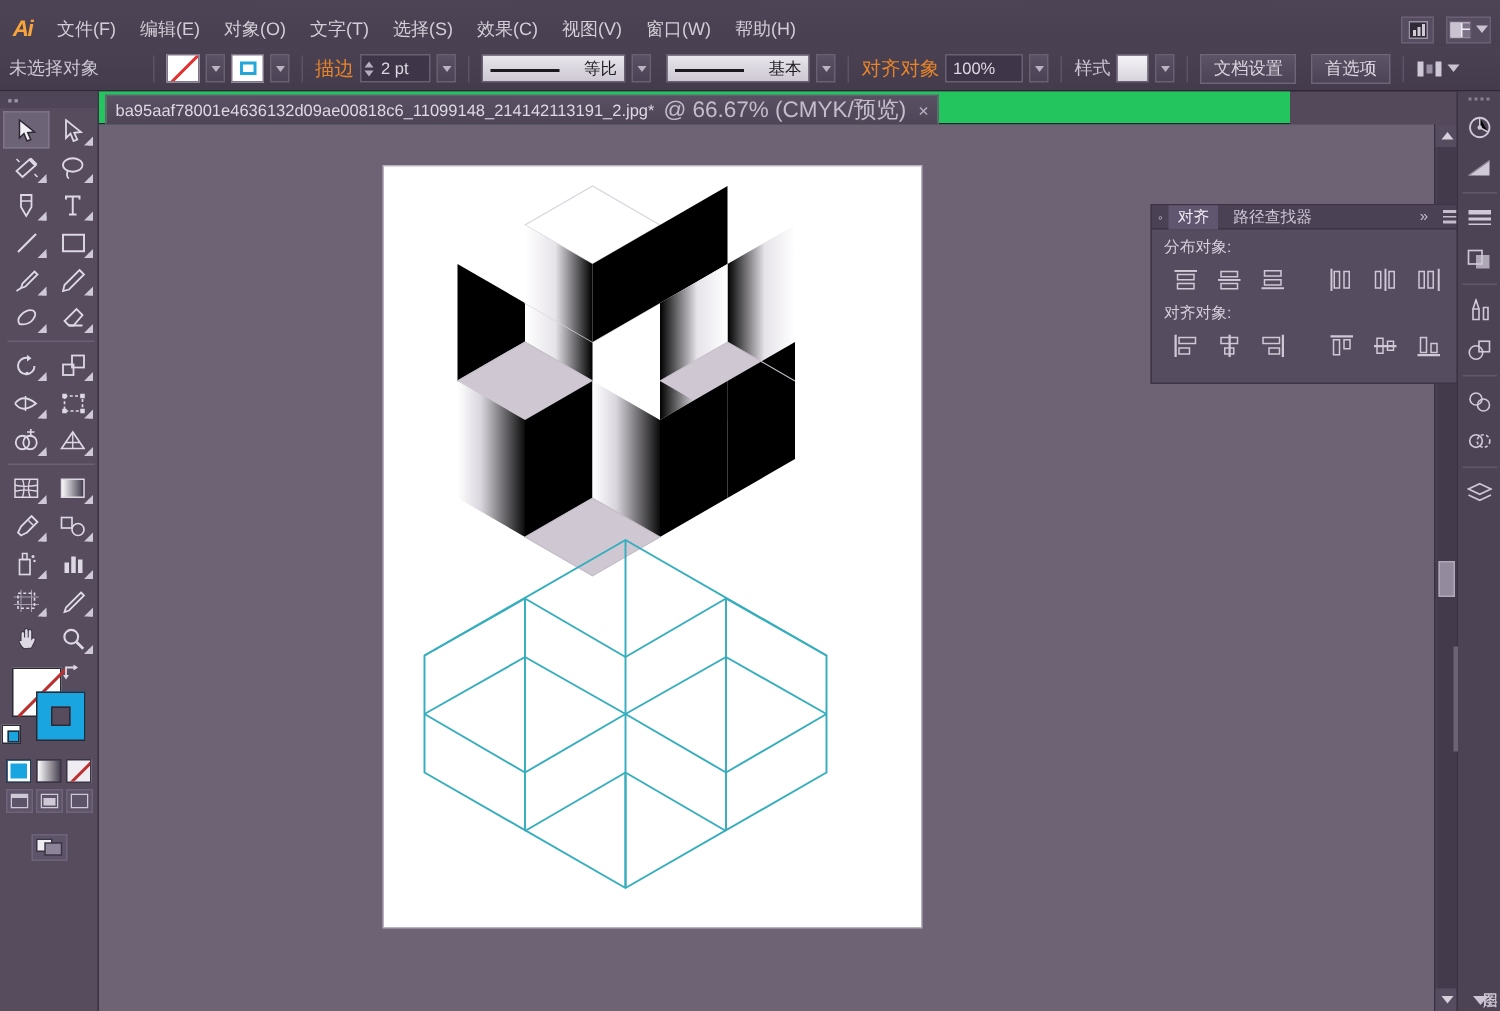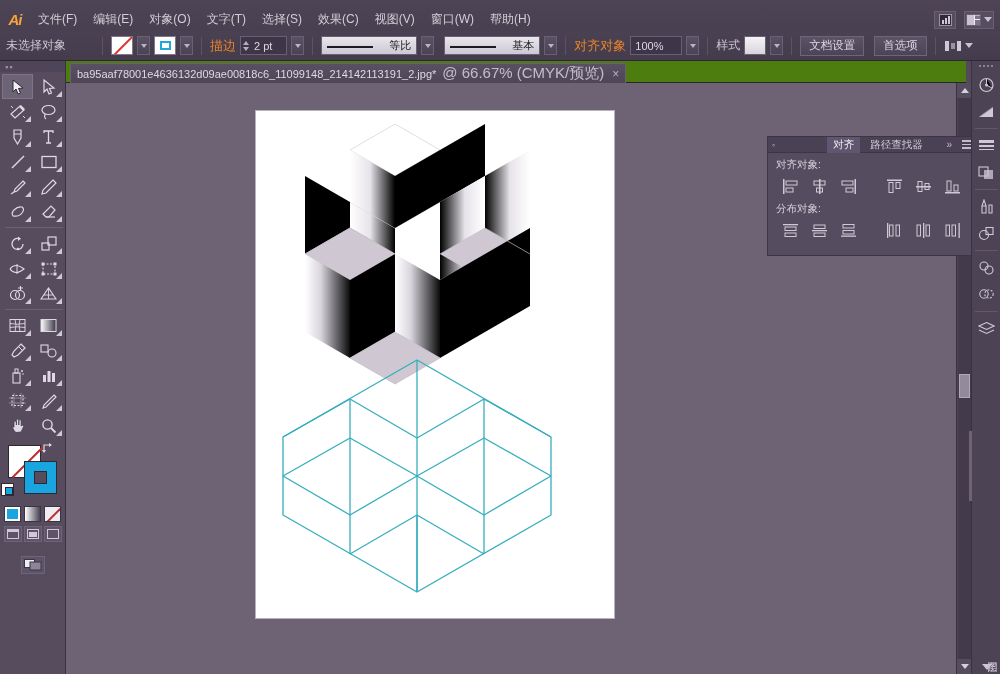--- a/index.html
+++ b/index.html
@@ -80,22 +80,22 @@
     font-size:11px;display:flex;align-items:center;padding:0 4px;
   }
   .btn {
     height:20px;background:linear-gradient(#5d5366,#4c4356);border:1px solid #6f6578;
     color:#dbd5e0;font-size:11.5px;display:flex;align-items:center;padding:0 8px;white-space:nowrap;
   }
   .style-swatch{width:22px;height:19px;background:linear-gradient(#f5f3f7,#d8d4dd);border:1px solid #6a6073;}
 
   
   #tabbar{
-    position:absolute;left:66px;top:61px;width:900px;height:22px;
-    background:#4d7c0f;border-bottom:1px solid #2a242f;
+    position:absolute;left:66px;top:61px;width:794px;height:22px;
+    background:#22c55e;border-bottom:1px solid #2a242f;
   }
   #doc-tab{
     position:absolute;left:4px;top:2px;height:20px;
     background:linear-gradient(#5a5063,#4e4557);
     border:1px solid #6a6073;border-bottom:none;
     display:flex;align-items:center;padding:0 6px;gap:6px;
   }
   #doc-tab .name{color:#ded9e4;font-size:11px;white-space:nowrap;}
   #doc-tab .meta{color:#c4bdcb;font-size:15px;white-space:nowrap;}
   #doc-tab .closex{color:#b8b1c0;font-size:12px;margin-left:2px;cursor:pointer;}
@@ -163,21 +163,21 @@
   
   #align-panel{
     position:absolute;left:767px;top:136px;width:212px;height:120px;
     background:#564c5f;border:1px solid #3d3547;
   }
   #ap-head{
     height:16px;background:#4a4154;display:flex;align-items:center;gap:4px;padding-left:4px;
     border-bottom:1px solid #3d3547;
   }
   .ap-tab{font-size:10.5px;color:#cfc8d6;padding:1px 6px;white-space:nowrap;}
-  .ap-tab.active{background:#615670;color:#f0ecf4;margin-left:48px;}
+  .ap-tab.active{background:#615670;color:#f0ecf4;}
   #ap-head .spacer{margin-left:auto;}
   #ap-dblarrow{color:#c4bdcb;font-size:10px;padding-right:4px;letter-spacing:-1px;}
   #ap-menu{width:16px;height:14px;margin-right:3px;display:flex;flex-direction:column;justify-content:center;gap:2px;padding:0 3px;}
   #ap-menu i{height:1.5px;background:#c4bdcb;}
   .ap-section{padding:5px 0 0 8px;}
   .ap-title{font-size:10.5px;color:#d5cfdb;margin-bottom:3px;}
   .ap-row{display:flex;gap:0px;}
   .ap-btn{width:29px;height:22px;display:flex;align-items:center;justify-content:center;}
   .ap-gap{width:17px;}
 
@@ -663,20 +663,69 @@
       <span class="spacer"></span>
       <span id="ap-dblarrow">»</span>
       <span id="ap-menu">
           <i></i>
           <i></i>
           <i></i>
         </span>
     </div>
 
     <div class="ap-section">
+      <div class="ap-title">分布对象:</div>
+      <div class="ap-row">
+        <div class="ap-btn">
+          <svg width="17" height="15" viewBox="0 0 17 15">
+              <rect x="1" y="1" width="15" height="1.3" fill="#cfc8d6"></rect>
+              <rect x="3" y="4" width="11" height="3.5" fill="none" stroke="#cfc8d6"></rect>
+              <rect x="3" y="10" width="11" height="3.5" fill="none" stroke="#cfc8d6"></rect>
+            </svg>
+        </div>
+        <div class="ap-btn">
+          <svg width="17" height="15" viewBox="0 0 17 15">
+              <rect x="1" y="7" width="15" height="1.3" fill="#cfc8d6"></rect>
+              <rect x="3" y="2" width="11" height="3.5" fill="none" stroke="#cfc8d6"></rect>
+              <rect x="3" y="10" width="11" height="3.5" fill="none" stroke="#cfc8d6"></rect>
+            </svg>
+        </div>
+        <div class="ap-btn">
+          <svg width="17" height="15" viewBox="0 0 17 15">
+              <rect x="1" y="12.5" width="15" height="1.3" fill="#cfc8d6"></rect>
+              <rect x="3" y="1.5" width="11" height="3.5" fill="none" stroke="#cfc8d6"></rect>
+              <rect x="3" y="7.5" width="11" height="3.5" fill="none" stroke="#cfc8d6"></rect>
+            </svg>
+        </div>
+        <div class="ap-gap"></div>
+        <div class="ap-btn">
+          <svg width="17" height="15" viewBox="0 0 17 15">
+              <rect x="1" y="0" width="1.3" height="15" fill="#cfc8d6"></rect>
+              <rect x="3.5" y="2" width="3.5" height="11" fill="none" stroke="#cfc8d6"></rect>
+              <rect x="10" y="2" width="3.5" height="11" fill="none" stroke="#cfc8d6"></rect>
+            </svg>
+        </div>
+        <div class="ap-btn">
+          <svg width="17" height="15" viewBox="0 0 17 15">
+              <rect x="8" y="0" width="1.3" height="15" fill="#cfc8d6"></rect>
+              <rect x="2" y="2" width="3.5" height="11" fill="none" stroke="#cfc8d6"></rect>
+              <rect x="11" y="2" width="3.5" height="11" fill="none" stroke="#cfc8d6"></rect>
+            </svg>
+        </div>
+        <div class="ap-btn">
+          <svg width="17" height="15" viewBox="0 0 17 15">
+              <rect x="14.5" y="0" width="1.3" height="15" fill="#cfc8d6"></rect>
+              <rect x="2" y="2" width="3.5" height="11" fill="none" stroke="#cfc8d6"></rect>
+              <rect x="8" y="2" width="3.5" height="11" fill="none" stroke="#cfc8d6"></rect>
+            </svg>
+        </div>
+      </div>
+    </div>
+
+    <div class="ap-section">
       <div class="ap-title">对齐对象:</div>
       <div class="ap-row">
         <div class="ap-btn">
           <svg width="17" height="15" viewBox="0 0 17 15">
               <rect x="1" y="0" width="1.5" height="15" fill="#cfc8d6"></rect>
               <rect x="4" y="2" width="11" height="4" fill="none" stroke="#cfc8d6"></rect>
               <rect x="4" y="9" width="7" height="4" fill="none" stroke="#cfc8d6"></rect>
             </svg>
         </div>
         <div class="ap-btn">
@@ -706,69 +755,20 @@
               <rect x="1" y="7" width="15" height="1.5" fill="#cfc8d6"></rect>
               <rect x="3" y="2.5" width="4" height="10" fill="none" stroke="#cfc8d6"></rect>
               <rect x="10" y="4.5" width="4" height="6" fill="none" stroke="#cfc8d6"></rect>
             </svg>
         </div>
         <div class="ap-btn">
           <svg width="17" height="15" viewBox="0 0 17 15">
               <rect x="1" y="13" width="15" height="1.5" fill="#cfc8d6"></rect>
               <rect x="3" y="2" width="4" height="10" fill="none" stroke="#cfc8d6"></rect>
               <rect x="10" y="6" width="4" height="6" fill="none" stroke="#cfc8d6"></rect>
-            </svg>
-        </div>
-      </div>
-    </div>
-
-    <div class="ap-section">
-      <div class="ap-title">分布对象:</div>
-      <div class="ap-row">
-        <div class="ap-btn">
-          <svg width="17" height="15" viewBox="0 0 17 15">
-              <rect x="1" y="1" width="15" height="1.3" fill="#cfc8d6"></rect>
-              <rect x="3" y="4" width="11" height="3.5" fill="none" stroke="#cfc8d6"></rect>
-              <rect x="3" y="10" width="11" height="3.5" fill="none" stroke="#cfc8d6"></rect>
-            </svg>
-        </div>
-        <div class="ap-btn">
-          <svg width="17" height="15" viewBox="0 0 17 15">
-              <rect x="1" y="7" width="15" height="1.3" fill="#cfc8d6"></rect>
-              <rect x="3" y="2" width="11" height="3.5" fill="none" stroke="#cfc8d6"></rect>
-              <rect x="3" y="10" width="11" height="3.5" fill="none" stroke="#cfc8d6"></rect>
-            </svg>
-        </div>
-        <div class="ap-btn">
-          <svg width="17" height="15" viewBox="0 0 17 15">
-              <rect x="1" y="12.5" width="15" height="1.3" fill="#cfc8d6"></rect>
-              <rect x="3" y="1.5" width="11" height="3.5" fill="none" stroke="#cfc8d6"></rect>
-              <rect x="3" y="7.5" width="11" height="3.5" fill="none" stroke="#cfc8d6"></rect>
-            </svg>
-        </div>
-        <div class="ap-gap"></div>
-        <div class="ap-btn">
-          <svg width="17" height="15" viewBox="0 0 17 15">
-              <rect x="1" y="0" width="1.3" height="15" fill="#cfc8d6"></rect>
-              <rect x="3.5" y="2" width="3.5" height="11" fill="none" stroke="#cfc8d6"></rect>
-              <rect x="10" y="2" width="3.5" height="11" fill="none" stroke="#cfc8d6"></rect>
-            </svg>
-        </div>
-        <div class="ap-btn">
-          <svg width="17" height="15" viewBox="0 0 17 15">
-              <rect x="8" y="0" width="1.3" height="15" fill="#cfc8d6"></rect>
-              <rect x="2" y="2" width="3.5" height="11" fill="none" stroke="#cfc8d6"></rect>
-              <rect x="11" y="2" width="3.5" height="11" fill="none" stroke="#cfc8d6"></rect>
-            </svg>
-        </div>
-        <div class="ap-btn">
-          <svg width="17" height="15" viewBox="0 0 17 15">
-              <rect x="14.5" y="0" width="1.3" height="15" fill="#cfc8d6"></rect>
-              <rect x="2" y="2" width="3.5" height="11" fill="none" stroke="#cfc8d6"></rect>
-              <rect x="8" y="2" width="3.5" height="11" fill="none" stroke="#cfc8d6"></rect>
             </svg>
         </div>
       </div>
     </div>
   </div>
 
   <div id="dockstrip">
     <div class="ds-grip">
         <i></i>
         <i></i>

